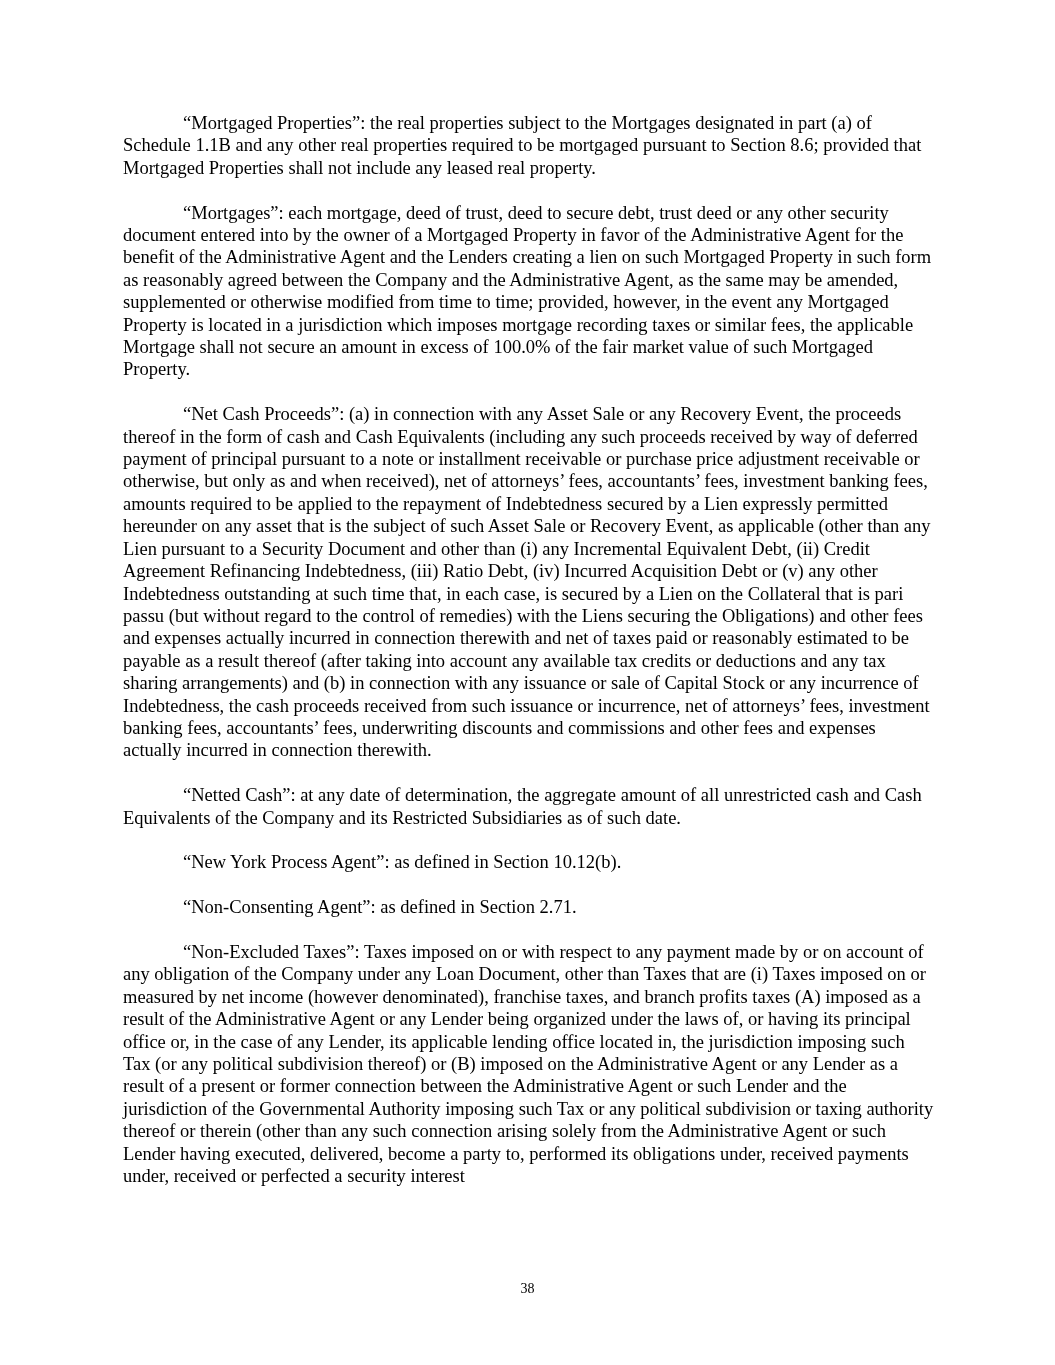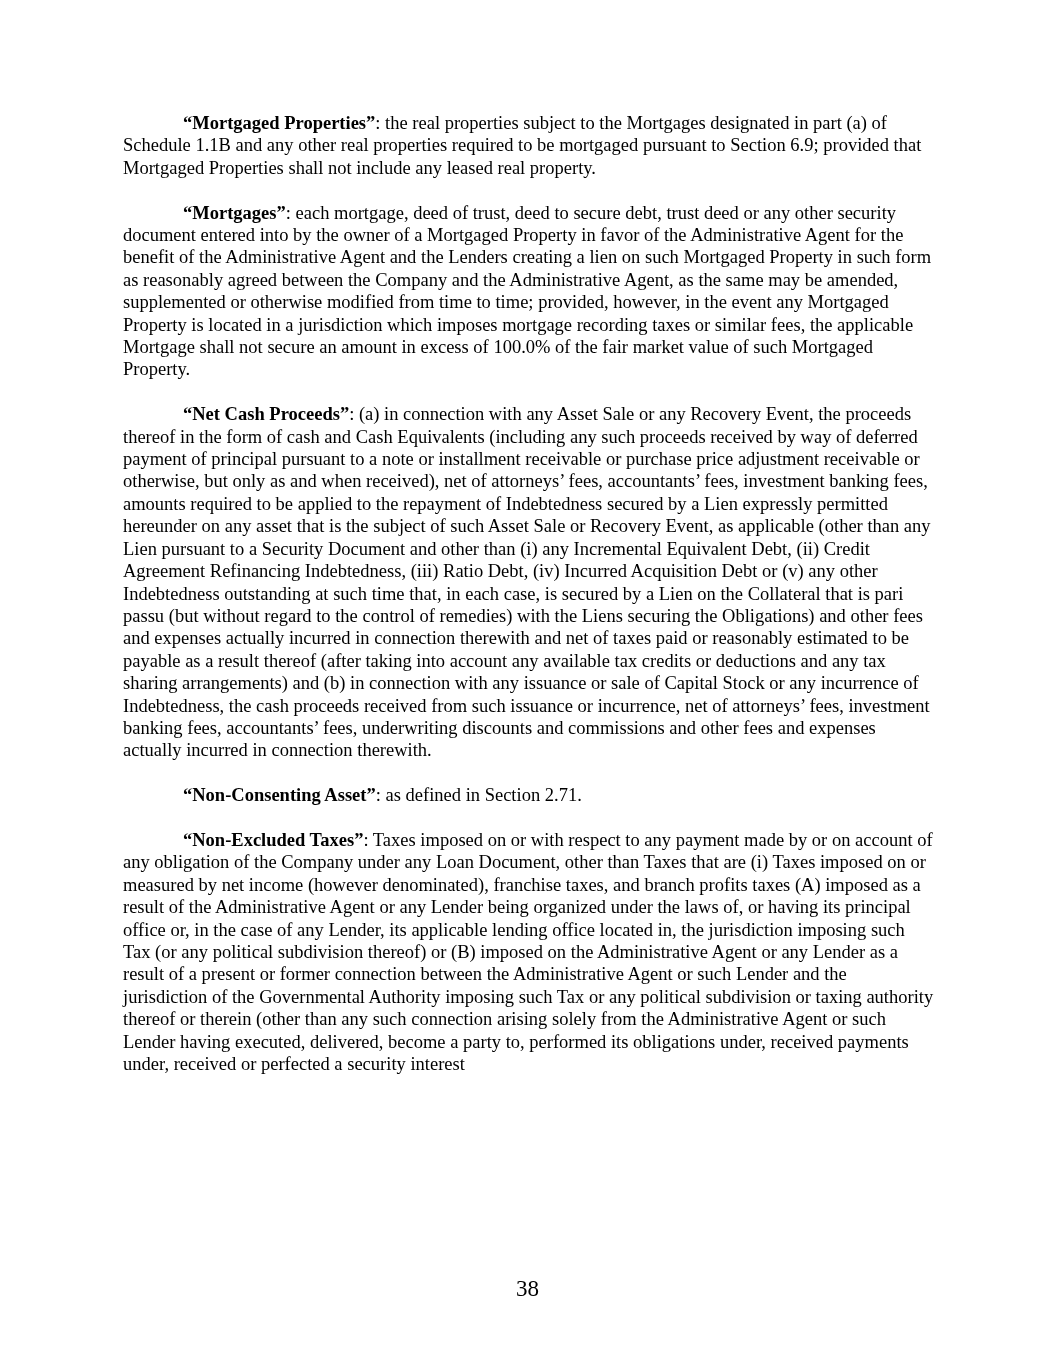--- a/index.html
+++ b/index.html
@@ -26,47 +26,49 @@
     margin: 0 0 22.4px 0;
     font-size: 18.5px;
     line-height: 22.4px;
     text-indent: 60px;
     text-align: left;
   }
   .para:last-child {
     margin-bottom: 0;
   }
   .term {
-    font-weight: bold;
+    font-weight: normal;
   }
   .page-number {
     position: absolute;
     top: 1278px;
     left: 0;
     width: 100%;
     text-align: center;
-    font-size: 23px;
+    font-size: 14px;
     line-height: 22.4px;
   }
 </style>
 </head>
 <body>
 
 <div class="page">
   <div class="content">
 
-    <p class="para"><span class="term">“Mortgaged Properties”</span><span>: the real properties subject to the Mortgages designated in part (a) of Schedule 1.1B and any other real properties required to be mortgaged pursuant to Section 6.9; provided that Mortgaged Properties shall not include any leased real property.</span></p>
+    <p class="para"><span class="term">“Mortgaged Properties”</span><span>: the real properties subject to the Mortgages designated in part (a) of Schedule 1.1B and any other real properties required to be mortgaged pursuant to Section 8.6; provided that Mortgaged Properties shall not include any leased real property.</span></p>
 
     <p class="para"><span class="term">“Mortgages”</span><span>: each mortgage, deed of trust, deed to secure debt, trust deed or any other security document entered into by the owner of a Mortgaged Property in favor of the Administrative Agent for the benefit of the Administrative Agent and the Lenders creating a lien on such Mortgaged Property in such form as reasonably agreed between the Company and the Administrative Agent, as the same may be amended, supplemented or otherwise modified from time to time; provided, however, in the event any Mortgaged Property is located in a jurisdiction which imposes mortgage recording taxes or similar fees, the applicable Mortgage shall not secure an amount in excess of 100.0% of the fair market value of such Mortgaged Property.</span></p>
 
 
     <p class="para"><span class="term">“Net Cash Proceeds”</span><span>: (a) in connection with any Asset Sale or any Recovery Event, the proceeds thereof in the form of cash and Cash Equivalents (including any such proceeds received by way of deferred payment of principal pursuant to a note or installment receivable or purchase price adjustment receivable or otherwise, but only as and when received), net of attorneys’ fees, accountants’ fees, investment banking fees, amounts required to be applied to the repayment of Indebtedness secured by a Lien expressly permitted hereunder on any asset that is the subject of such Asset Sale or Recovery Event, as applicable (other than any Lien pursuant to a Security Document and other than (i) any Incremental Equivalent Debt, (ii) Credit Agreement Refinancing Indebtedness, (iii) Ratio Debt, (iv) Incurred Acquisition Debt or (v) any other Indebtedness outstanding at such time that, in each case, is secured by a Lien on the Collateral that is pari passu (but without regard to the control of remedies) with the Liens securing the Obligations) and other fees and expenses actually incurred in connection therewith and net of taxes paid or reasonably estimated to be payable as a result thereof (after taking into account any available tax credits or deductions and any tax sharing arrangements) and (b) in connection with any issuance or sale of Capital Stock or any incurrence of Indebtedness, the cash proceeds received from such issuance or incurrence, net of attorneys’ fees, investment banking fees, accountants’ fees, underwriting discounts and commissions and other fees and expenses actually incurred in connection therewith.</span></p>
 
+    <p class="para"><span class="term">“Netted Cash”</span><span>: at any date of determination, the aggregate amount of all unrestricted cash and Cash Equivalents of the Company and its Restricted Subsidiaries as of such date.</span></p>
 
+    <p class="para"><span class="term">“New York Process Agent”</span><span>: as defined in Section 10.12(b).</span></p>
 
-    <p class="para"><span class="term">“Non-Consenting Asset”</span><span>: as defined in Section 2.71.</span></p>
+    <p class="para"><span class="term">“Non-Consenting Agent”</span><span>: as defined in Section 2.71.</span></p>
 
     <p class="para"><span class="term">“Non-Excluded Taxes”</span><span>: Taxes imposed on or with respect to any payment made by or on account of any obligation of the Company under any Loan Document, other than Taxes that are (i) Taxes imposed on or measured by net income (however denominated), franchise taxes, and branch profits taxes (A) imposed as a result of the Administrative Agent or any Lender being organized under the laws of, or having its principal office or, in the case of any Lender, its applicable lending office located in, the jurisdiction imposing such Tax (or any political subdivision thereof) or (B) imposed on the Administrative Agent or any Lender as a result of a present or former connection between the Administrative Agent or such Lender and the jurisdiction of the Governmental Authority imposing such Tax or any political subdivision or taxing authority thereof or therein (other than any such connection arising solely from the Administrative Agent or such Lender having executed, delivered, become a party to, performed its obligations under, received payments under, received or perfected a security interest</span></p>
 
   </div>
 
   <div class="page-number">38</div>
 </div>
 
 </body></html>

